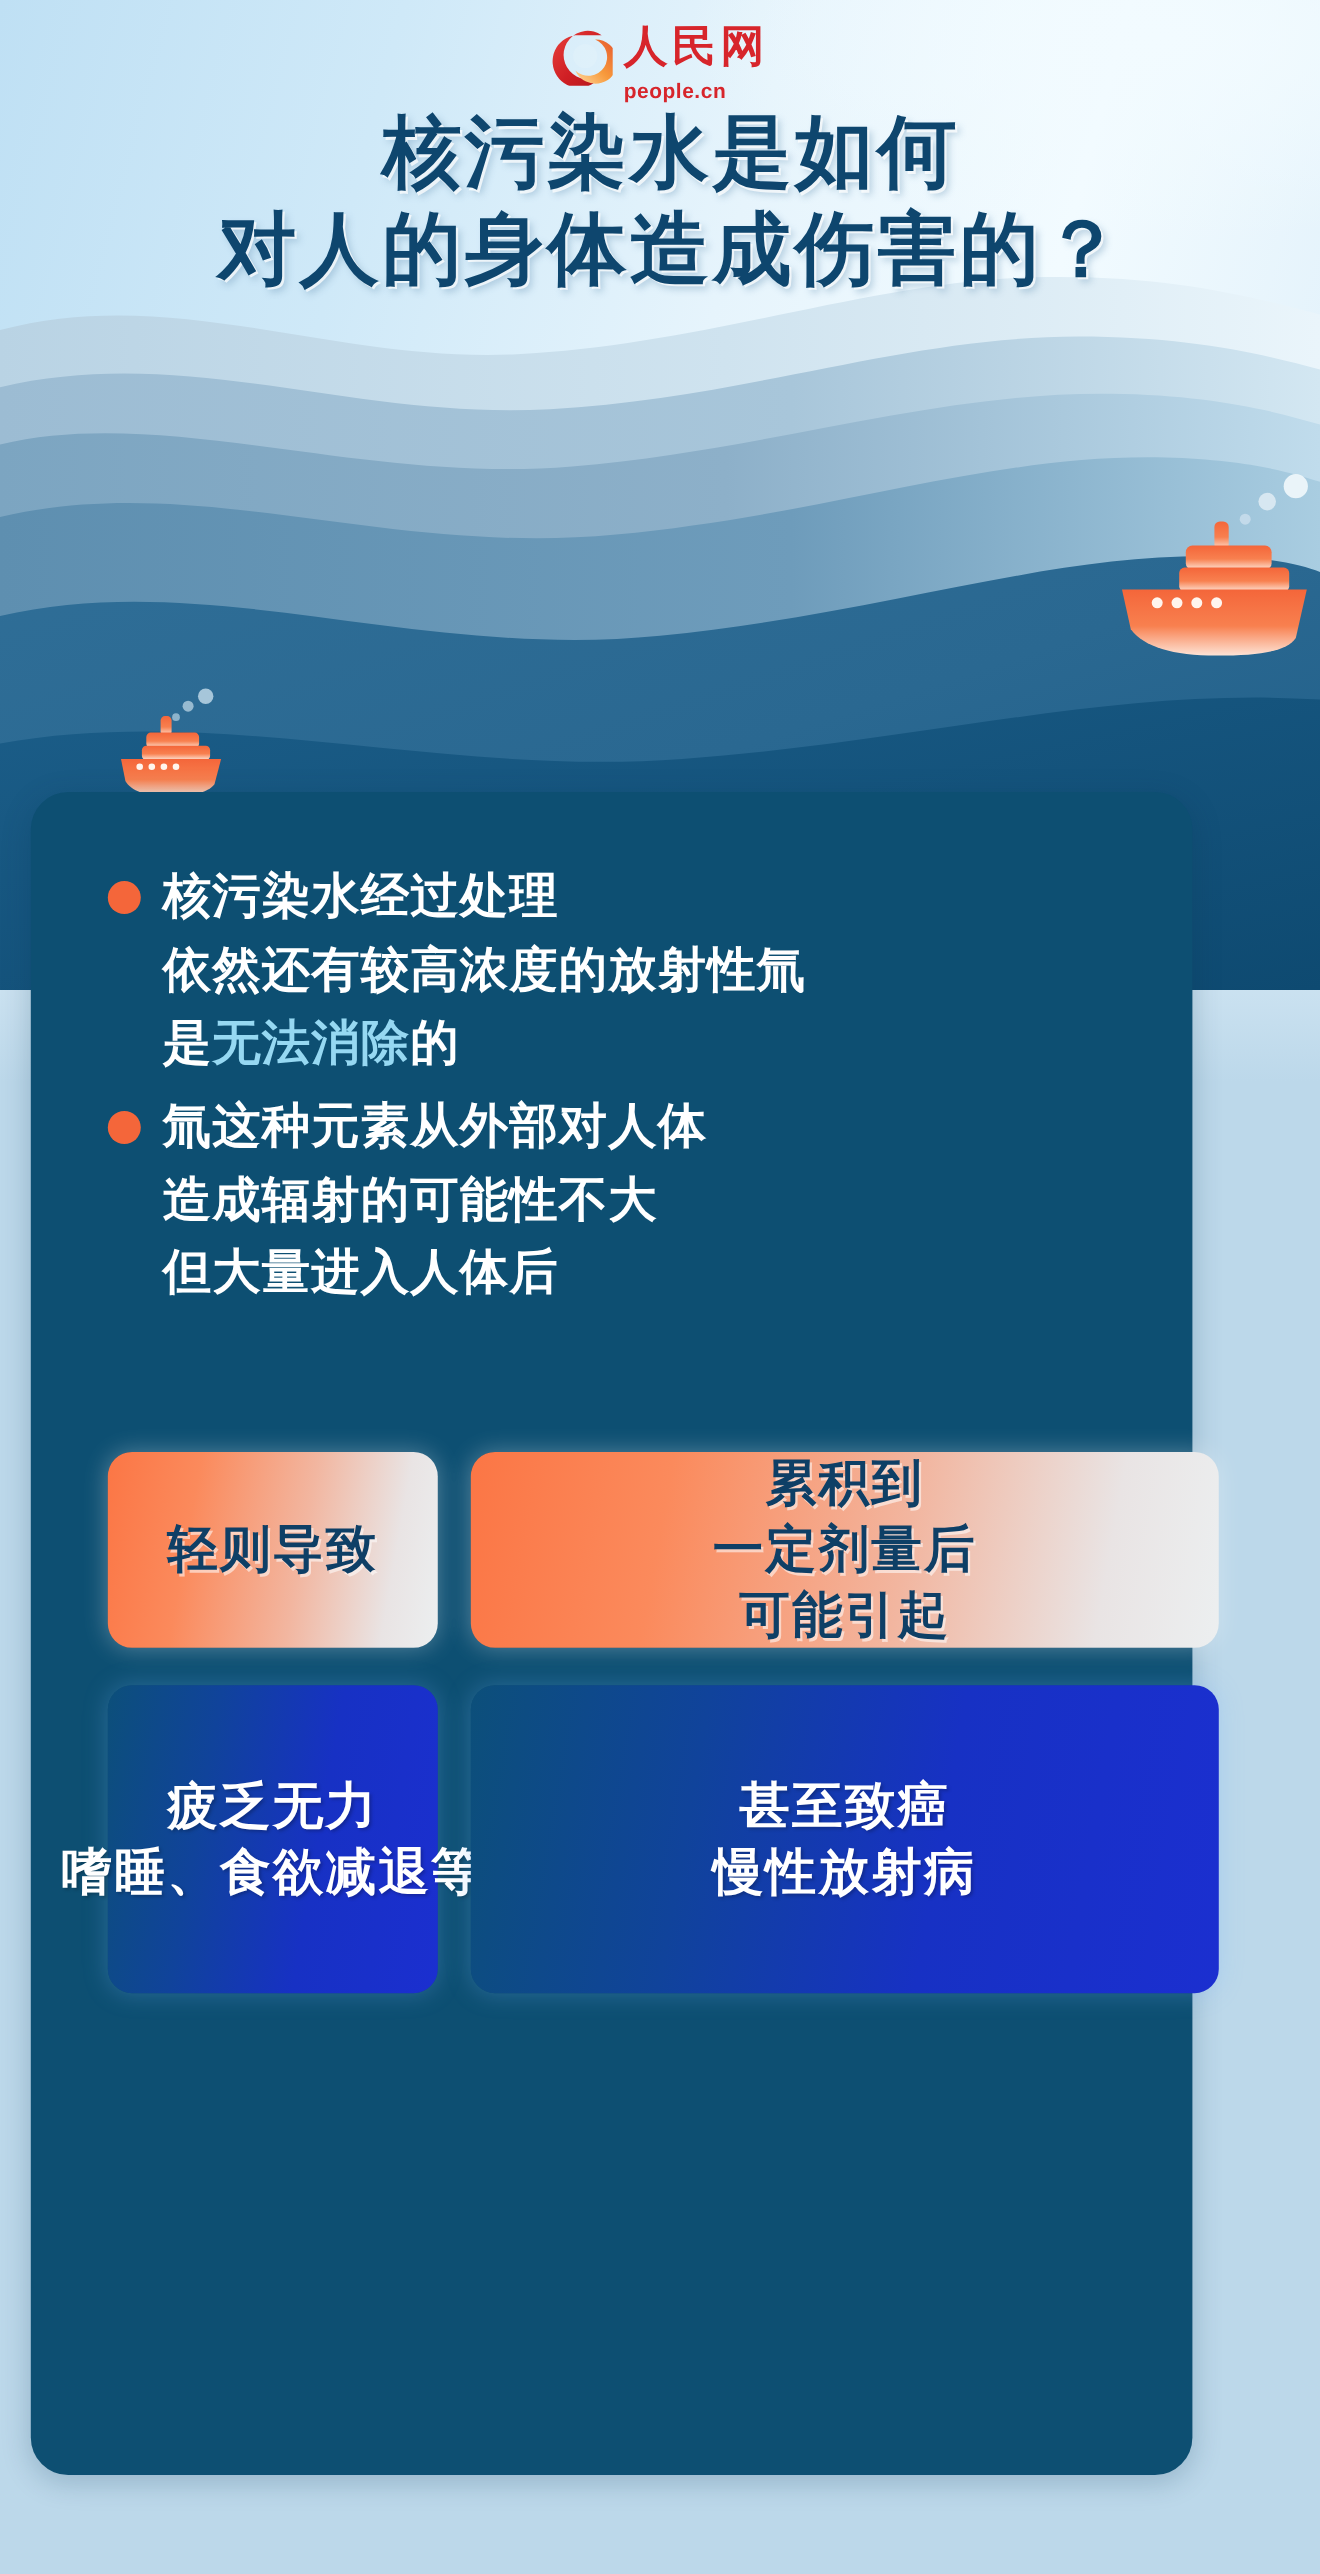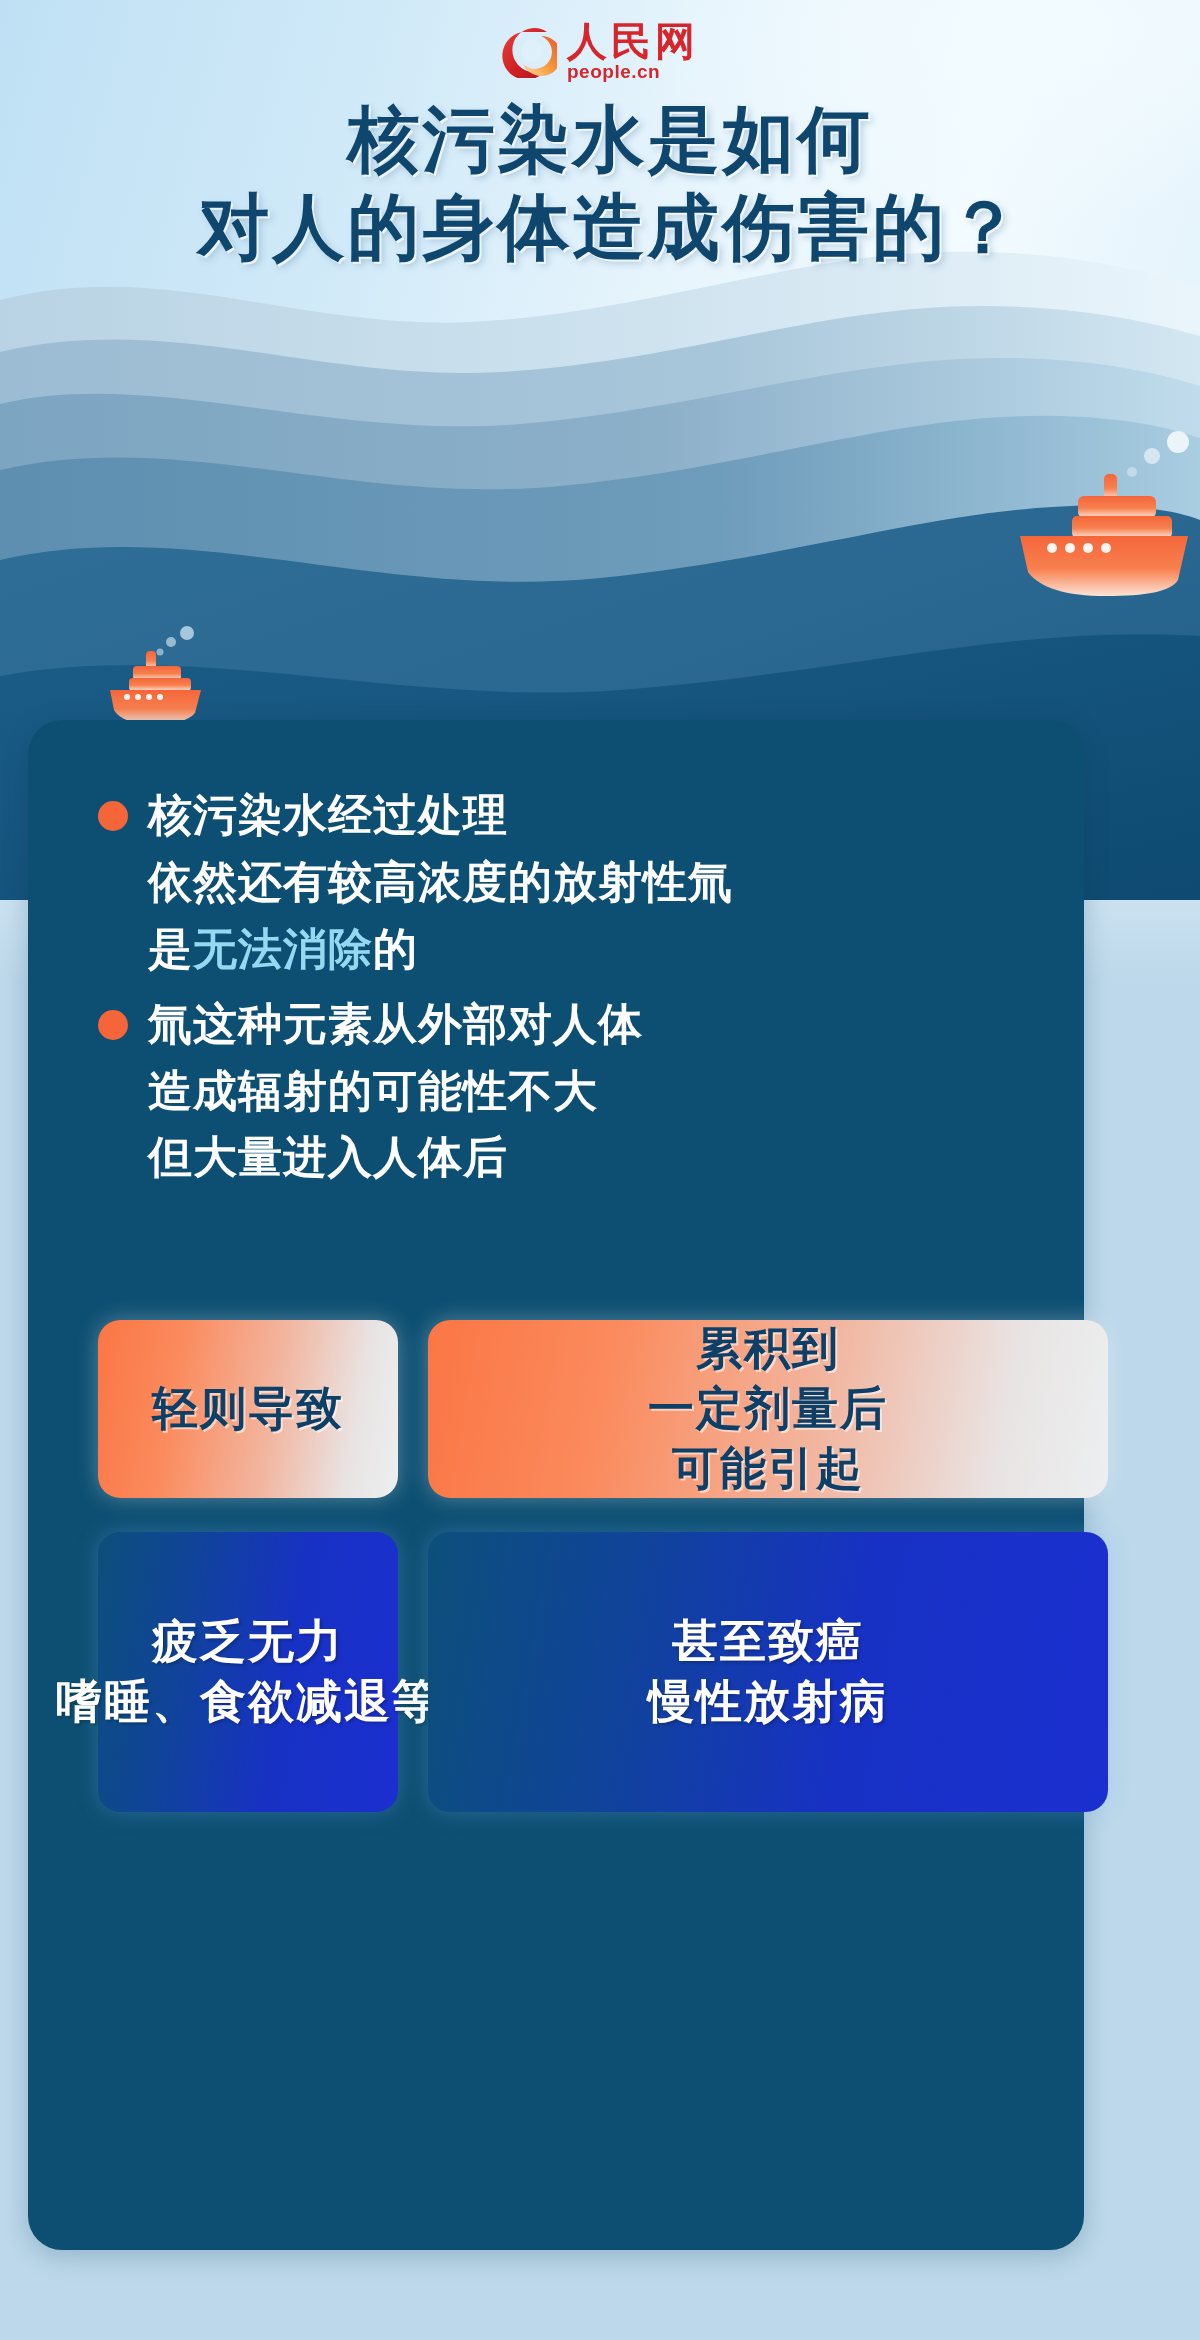--- a/index.html
+++ b/index.html
@@ -31,21 +31,21 @@
     position: relative; width: 56px; height: 56px; flex: 0 0 56px;
   }
   .logo-mark svg { display:block; }
   .logo-text { display: flex; flex-direction: column; align-items: flex-start; }
   .logo-cn {
     font-size: 40px; font-weight: bold; color: #d7252b;
     letter-spacing: 4px; line-height: 1; font-family: "Liberation Serif", "DejaVu Serif", serif;
   }
   .logo-en {
     font-size: 19px; font-weight: bold; color: #d7252b;
-    letter-spacing: 0.5px; margin-top: 0; line-height: 1;
+    letter-spacing: 0.5px; margin-top: 12px; line-height: 1;
   }
 
   
   .title-block {
     position: absolute; left: 0; right: 0; top: 96px; text-align: center; z-index: 6;
   }
   .title-line {
     font-size: 72px;
     font-weight: bold;
     color: #0e466e;

